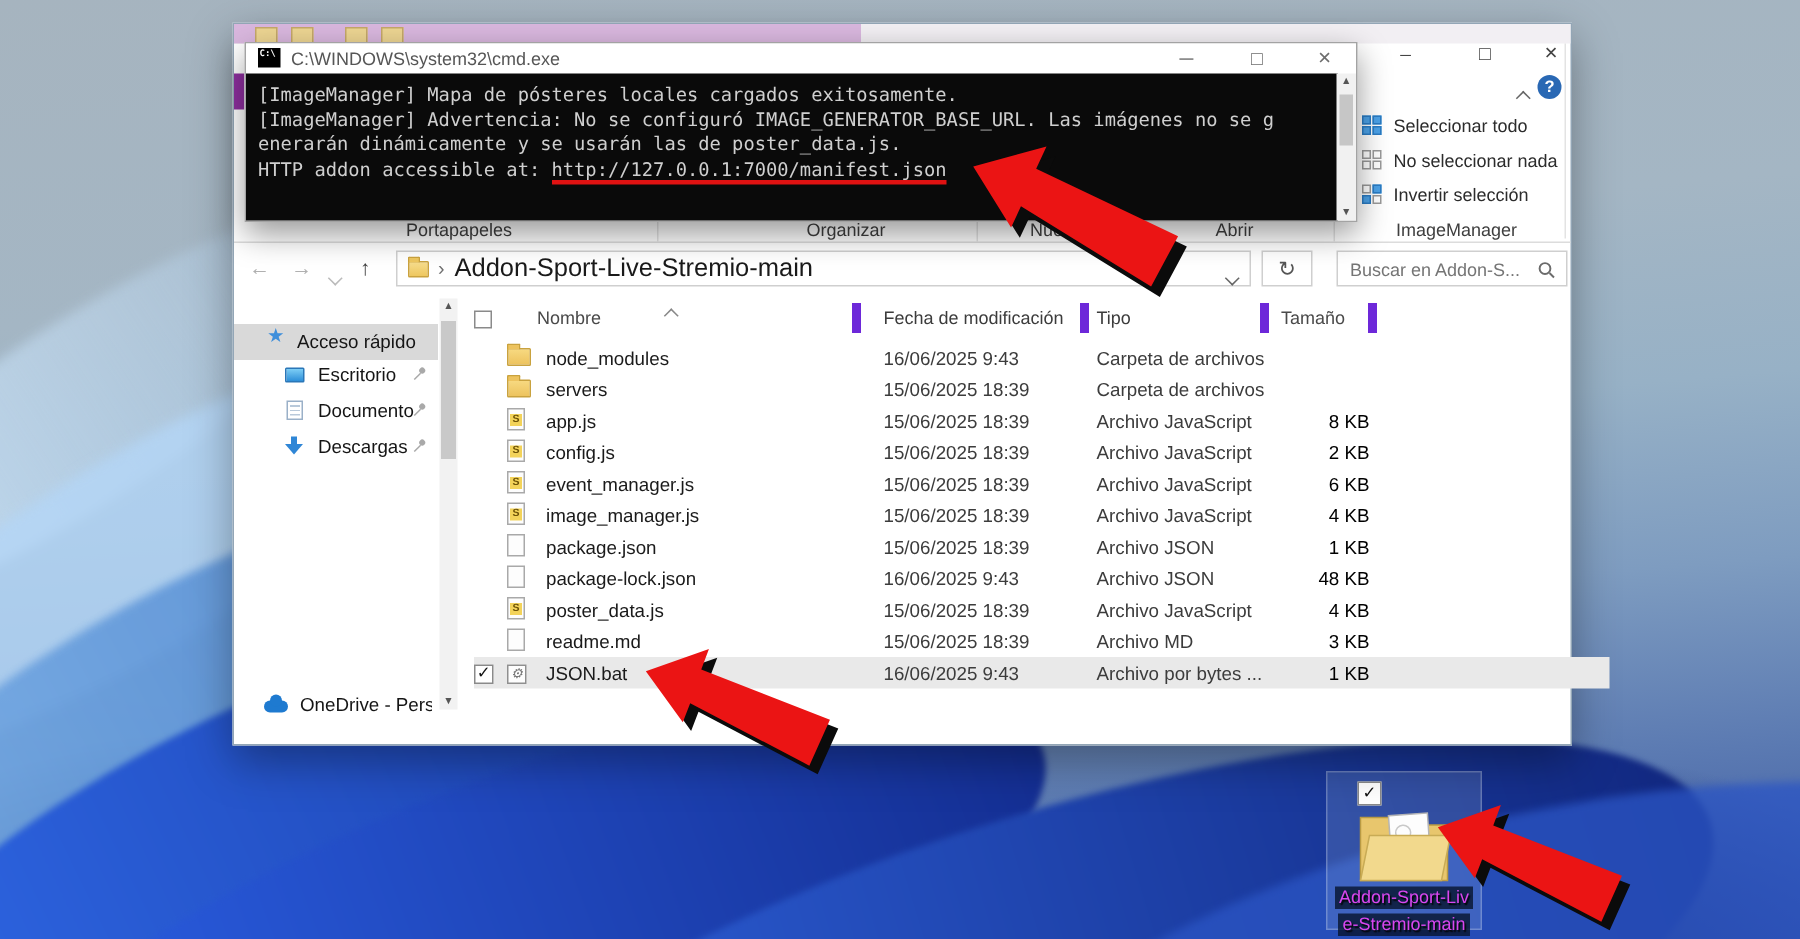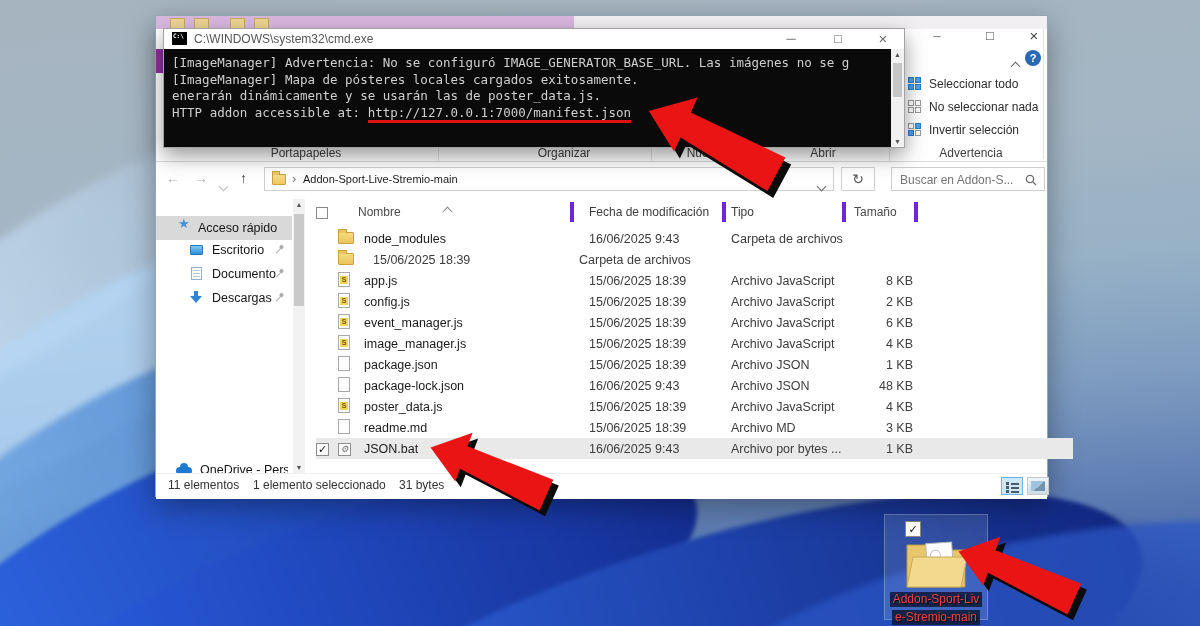--- a/index.html
+++ b/index.html
@@ -86,28 +86,28 @@
   .pin::before{content:"";position:absolute;left:3px;top:0;width:4px;height:4px;background:#949494;border-radius:50%;}
   .pin::after{content:"";position:absolute;left:4.5px;top:4px;width:1.5px;height:6px;background:#949494;}
   .sb-scroll{position:absolute;left:137px;top:183px;width:12px;height:274px;background:#f2f2f2;}
   .sb-scroll .thumb{position:absolute;left:1px;top:15px;width:10px;height:92px;background:#c9c9c9;}
   .scroll-arr{position:absolute;left:0;width:12px;font-size:7px;color:#555;text-align:center;}
   
   .hdr,.row{display:grid;grid-template-columns:18px 24px 216px 152px 120px 72px;align-items:center;
        width:602px;min-width:602px;}
   .hdr{position:absolute;left:160px;top:186px;height:20px;font-size:12px;color:#4a4a4a;width:757px;}
   .hdr .hc{height:20px;line-height:20px;box-sizing:border-box;}
-  .hdr .b{border-right:4px solid #6d28d9;}
+  .hdr .b{border-right:6px solid #6d28d9;}
   .rows{position:absolute;left:160px;top:212px;width:757px;}
   .row{height:21px;font-size:12.5px;color:#222;width:757px;}
   .row.sel{background:#e9e9e9;}
   .cell-name{padding-left:6px;color:#1a1a1a;white-space:nowrap;overflow:hidden;}
   .cell-date{padding-left:15px;color:#3c3c3c;}
   .cell-type{padding-left:5px;color:#3c3c3c;white-space:nowrap;overflow:hidden;}
-  .cell-size{text-align:right;padding-right:5px;color:#404040;}
+  .cell-size{text-align:right;padding-right:5px;color:#000000;}
   .sort-caret{position:absolute;left:288px;top:185px;}
   .ic{justify-self:start;margin-left:4px;}
   .ic-folder{display:inline-block;position:relative;width:16px;height:12px;margin-top:2px;
        background:linear-gradient(#f7d980,#edc35e);border:1px solid #c9a23e;border-radius:1px;box-sizing:border-box;}
   .ic-folder::before{content:"";position:absolute;left:-1px;top:-4px;width:7px;height:3px;background:#edc35e;
        border:1px solid #c9a23e;border-bottom:none;border-radius:1px 1px 0 0;}
   .ic-page{display:inline-block;position:relative;width:12px;height:15px;background:#fdfdfd;
        border:1px solid #a9a9a9;box-sizing:border-box;}
   .ic-js{display:inline-block;position:relative;width:12px;height:15px;background:#fdfdfd;
        border:1px solid #a9a9a9;box-sizing:border-box;text-align:center;}
@@ -140,21 +140,21 @@
   .console div{white-space:pre;font:12.5px/16.5px "DejaVu Sans Mono",monospace;color:#cfcfcf;}
   .console .url{box-shadow:0 3px 0 #e01212;}
   .cmd-scroll{position:absolute;right:0;top:20px;width:13px;height:98px;background:#f1f1f1;}
   .cmd-scroll .thumb{position:absolute;left:2px;top:14px;width:9px;height:34px;background:#c6c6c6;}
   
   #dicon{position:absolute;left:884px;top:514px;width:104px;height:106px;
        background:rgba(175,205,235,.18);border:1px solid rgba(255,255,255,.25);box-sizing:border-box;}
   #dicon .cbx{position:absolute;left:20px;top:6px;width:16px;height:16px;line-height:14px;}
   #dicon svg{position:absolute;left:20px;top:22px;}
   .dlabel{position:absolute;left:0;top:74px;width:100%;text-align:center;}
-  .dlabel span{display:inline-block;background:rgba(8,20,45,.8);color:#ef4444;font-size:12px;
+  .dlabel span{display:inline-block;background:rgba(8,20,45,.8);color:#d946ef;font-size:12px;
        line-height:15px;padding:0 3px;text-shadow:1px 1px 1px #000;}
   
   .arrow{position:absolute;overflow:visible;}
 </style>
 </head>
 <body>
 <div id="stage">
 
   <div id="wall">
     <div class="dark1"></div>
@@ -220,35 +220,35 @@
         <i class="f"></i>
         <i></i>
       </div>
     <div class="sel-label" style="top:106px">Invertir selección</div>
     <div class="vsep" style="left:887px;top:13px;height:130px"></div>
 
     <div class="ribbon-group-label" style="left:90px;width:120px">Portapapeles</div>
     <div class="ribbon-group-label" style="left:348px;width:120px">Organizar</div>
     <div class="ribbon-group-label" style="left:488px;width:120px">Nuevo</div>
     <div class="ribbon-group-label" style="left:607px;width:120px">Abrir</div>
-    <div class="ribbon-group-label" style="left:755px;width:120px">Advertencia</div>
+    <div class="ribbon-group-label" style="left:755px;width:120px">ImageManager</div>
     <div class="vsep" style="left:282px;top:131px;height:14px"></div>
     <div class="vsep" style="left:495px;top:131px;height:14px"></div>
     <div class="vsep" style="left:605px;top:131px;height:14px"></div>
     <div class="vsep" style="left:733px;top:131px;height:14px"></div>
     <div class="ribbon-bottom"></div>
 
     <div class="navglyph" style="left:10px;color:#b0b0b0">←</div>
     <div class="navglyph" style="left:38px;color:#b0b0b0">→</div>
     <span style="position:absolute;left:64px;top:160px"><i class="chev down" style="border-color:#bbb"></i></span>
     <div class="navglyph" style="left:84px;color:#3d3d3d">↑</div>
     <div class="addrbox">
       <span class="folder12" style="position:absolute;left:7px;top:6px"></span>
       <span style="position:absolute;left:27px;top:0;font-size:13px;line-height:22px;color:#707070">›</span>
-      <span style="position:absolute;left:38px;top:0;font-size:11px;line-height:22px;color:#1a1a1a">Addon-Sport-Live-Stremio-main</span>
+      <span style="position:absolute;left:38px;top:0;font-size:17px;line-height:22px;color:#1a1a1a">Addon-Sport-Live-Stremio-main</span>
       <span style="position:absolute;right:8px;top:8px"><i class="chev down"></i></span>
     </div>
     <div class="refreshbtn">↻</div>
     <div class="searchbox">
       <input placeholder="Buscar en Addon-S..." style="">
       <svg width="12" height="12" viewBox="0 0 12 12" style="position:absolute;right:7px;top:6px">
         <circle cx="5" cy="5" r="3.6" fill="none" stroke="#6b6b6b" stroke-width="1.3"></circle>
         <line x1="8" y1="8" x2="11" y2="11" stroke="#6b6b6b" stroke-width="1.3"></line>
       </svg>
     </div>
@@ -297,20 +297,21 @@
         <span></span>
           <span class="ic"><i class="ic-folder"></i></span>
         <span class="cell-name">node_modules</span>
         <span class="cell-date">16/06/2025 9:43</span>
         <span class="cell-type">Carpeta de archivos</span>
         <span class="cell-size"></span>
       </div>
       <div class="row">
         <span></span>
           <span class="ic"><i class="ic-folder"></i></span>
+        <span class="cell-name">servers</span>
         <span class="cell-date">15/06/2025 18:39</span>
         <span class="cell-type">Carpeta de archivos</span>
         <span class="cell-size"></span>
       </div>
       <div class="row">
         <span></span>
           <span class="ic"><i class="ic-js"></i></span>
         <span class="cell-name">app.js</span>
         <span class="cell-date">15/06/2025 18:39</span>
         <span class="cell-type">Archivo JavaScript</span>
@@ -375,47 +376,33 @@
       <div class="row sel">
         <span><span class="cbx">✓</span></span>
         <span class="ic"><i class="ic-bat"></i></span>
         <span class="cell-name">JSON.bat</span>
         <span class="cell-date">16/06/2025 9:43</span>
         <span class="cell-type">Archivo por bytes ...</span>
         <span class="cell-size">1 KB</span>
       </div>
     </div>
 
-    <div class="statusbar">
-      <span style="left:12px">11 elementos</span>
-      <span style="left:97px">1 elemento seleccionado</span>
-      <span style="left:243px">31 bytes</span>
-      <div class="viewbtn vb1">
-        <i style="top:4px"></i>
-          <b style="top:5px"></b>
-          <i style="top:8px"></i>
-          <b style="top:9px"></b>
-          <i style="top:12px"></i>
-          <b style="top:13px"></b>
-      </div>
-      <div class="viewbtn vb2"></div>
-    </div>
   </div>
 
   <div id="cmd">
     <div class="cmd-title">
       <div class="cmd-ico">C:\</div>
       <div class="t">C:\WINDOWS\system32\cmd.exe</div>
       <div class="cmd-cap" style="left:614px">─</div>
       <div class="cmd-cap" style="left:661px">□</div>
       <div class="cmd-cap" style="left:706px;font-size:15px">×</div>
     </div>
     <div class="console">
+      <div>[ImageManager] Mapa de pósteres locales cargados exitosamente.</div>
       <div>[ImageManager] Advertencia: No se configuró IMAGE_GENERATOR_BASE_URL. Las imágenes no se g</div>
-      <div>[ImageManager] Mapa de pósteres locales cargados exitosamente.</div>
       <div>enerarán dinámicamente y se usarán las de poster_data.js.</div>
       <div><span>HTTP addon accessible at: </span><span class="url">http://127.0.0.1:7000/manifest.json</span></div>
     </div>
     <div class="cmd-scroll">
       <span class="scroll-arr" style="top:2px;width:13px">▲</span>
       <div class="thumb"></div>
       <span class="scroll-arr" style="bottom:2px;width:13px">▼</span>
     </div>
   </div>
 

